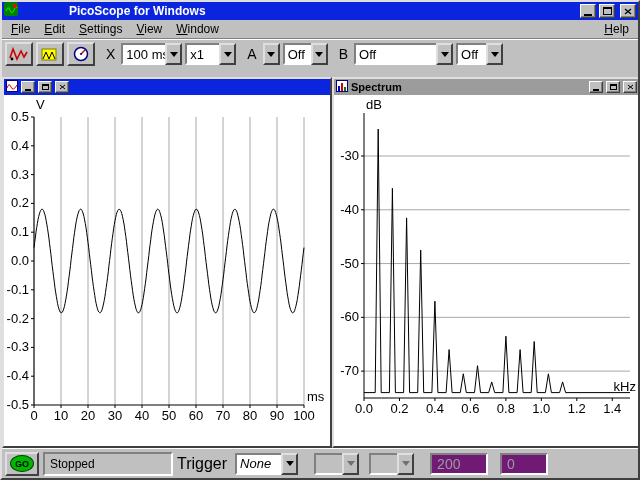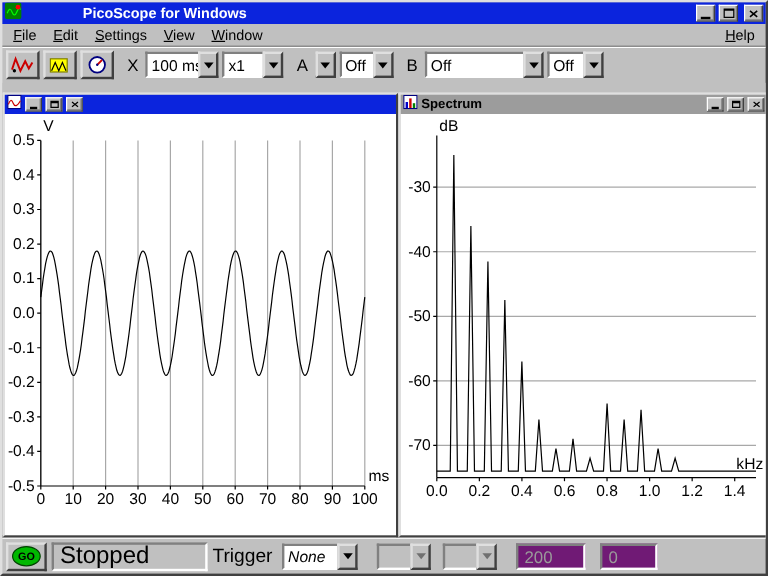--- a/index.html
+++ b/index.html
@@ -41,21 +41,21 @@
   .win-btn.small{width:14px;height:12px;}
   .child-body{flex:1;background:#fff;overflow:hidden;}
   .child-body svg{display:block;width:100%;height:100%;}
   svg text.tick{font-family:"Liberation Sans",sans-serif;font-size:13px;fill:#000;}
   #scope-win{left:0;top:8px;width:330px;height:371px;}
   #spectrum-win{left:330px;top:8px;width:309px;height:371px;}
 
   .statusbar{height:30px;display:flex;align-items:center;gap:4px;padding:0 3px;border-top:1px solid #fff;box-shadow:0 -1px 0 #808080;flex:0 0 auto;}
   .go-btn{width:34px;height:24px;background:#c0c0c0;border:2px solid;border-color:#dfdfdf #404040 #404040 #dfdfdf;display:flex;align-items:center;justify-content:center;padding:0;}
   .go-circle{width:24px;height:17px;background:#00b800;border:1px solid #004400;border-radius:50%;display:flex;align-items:center;justify-content:center;font-size:9px;font-weight:bold;color:#000;}
-  .status-box{width:130px;height:24px;background:#c0c0c0;border:2px solid;border-color:#808080 #fff #fff #808080;display:flex;align-items:center;padding:0 5px;font-size:20px;}
+  .status-box{width:130px;height:24px;background:#c0c0c0;border:2px solid;border-color:#808080 #fff #fff #808080;display:flex;align-items:center;padding:0 5px;font-size:12px;}
   .sb-label{font-size:16px;margin-right:4px;}
   .field{height:22px;background:#701a75;border:2px solid;border-color:#808080 #fff #fff #808080;display:flex;align-items:center;padding:0 5px;font-size:14px;}
   .field.disabled{color:#9a9a9a;}
 </style>
 </head>
 <body>
 
 <div class="app">
 
   <div class="titlebar">

